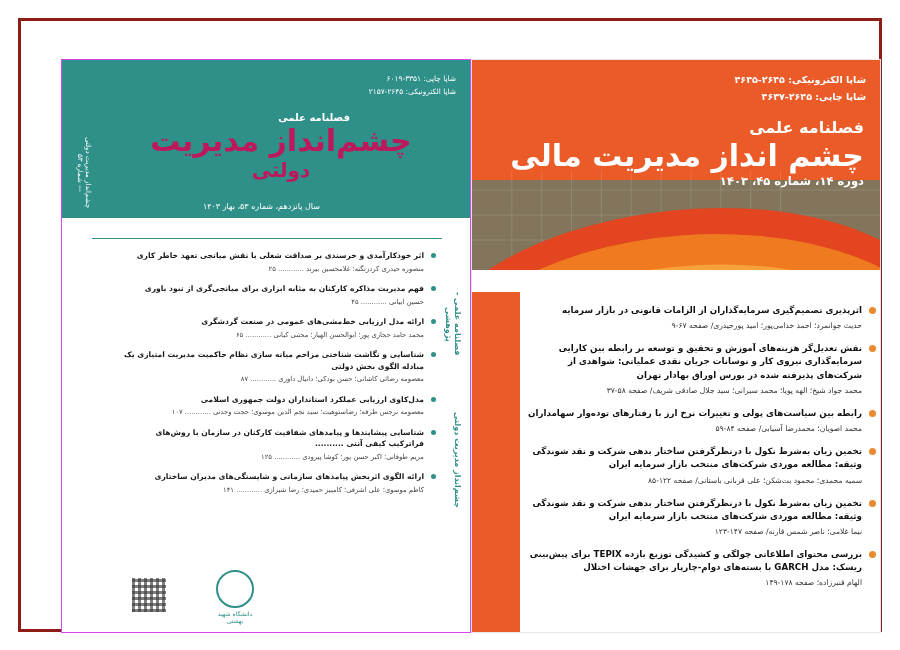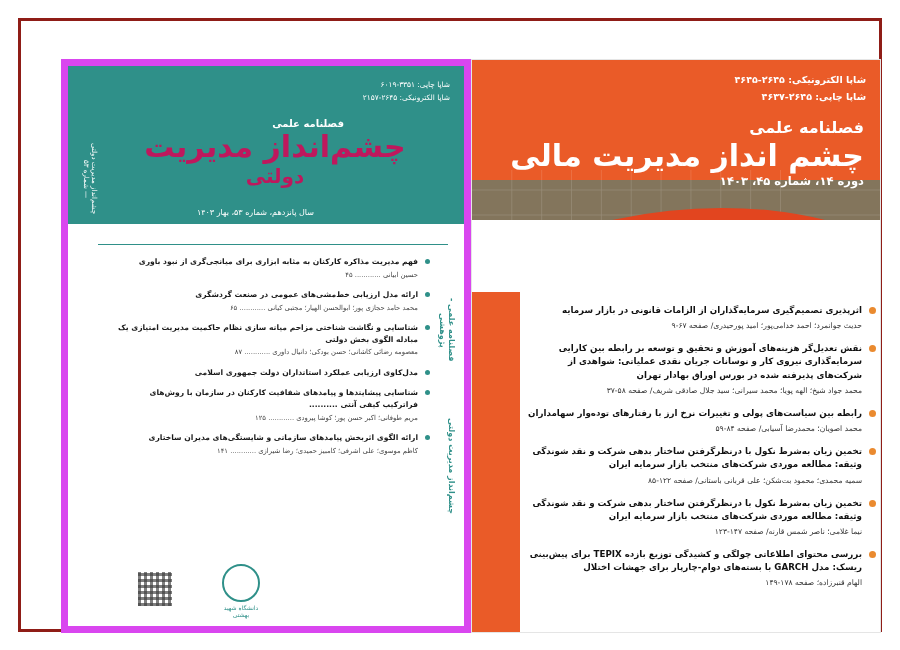--- a/index.html
+++ b/index.html
@@ -50,21 +50,21 @@
     height: 574px;
     background: #ffffff;
     overflow: hidden;
     box-sizing: border-box;
     border: 1px solid #e5e5e5;
   }
   .orange-header {
     position: absolute;
     left: 0; top: 0;
     width: 100%;
-    height: 160px;
+    height: 210px;
     background: #ea5b28;
     overflow: hidden;
   }
   .orange-header .teal-band {
     position: absolute;
     left: 0;
     top: 120px;
     width: 100%;
     height: 90px;
     background: #2e8a87;
@@ -198,21 +198,21 @@
   }
 
   
   .cover-left {
     position: relative;
     width: 410px;
     height: 574px;
     background: #ffffff;
     overflow: hidden;
     box-sizing: border-box;
-    border: 7px solid #d946ef;
+    border: 1px solid #d946ef;
   }
   .teal-header {
     position: absolute;
     left: 0; top: 0;
     width: 100%;
     height: 158px;
     background: #2f9089;
   }
   .left-meta {
     position: absolute;
@@ -475,36 +475,42 @@
 
         <div class="left-body"></div>
         <div class="left-rule"></div>
 
         <div class="side-label one">فصلنامه علمی - پژوهشی</div>
         <div class="side-label two">چشم‌انداز مدیریت دولتی</div>
 
         <div class="left-toc">
           <div class="l-item">
             <span class="l-bullet"></span>
+            <div class="l-title">اثر خودکارآمدی و خرسندی بر صداقت شغلی با نقش میانجی تعهد خاطر کاری</div>
+            <div class="l-meta">منصوره حیدری کردزنگنه؛ غلامحسین بیرند ............ ۲۵</div>
+          </div>
+          <div class="l-item">
+            <span class="l-bullet"></span>
             <div class="l-title">فهم مدیریت مذاکره کارکنان به مثابه ابزاری برای میانجی‌گری از نبود باوری</div>
             <div class="l-meta">حسین ابیانی ............ ۴۵</div>
           </div>
           <div class="l-item">
             <span class="l-bullet"></span>
             <div class="l-title">ارائه مدل ارزیابی خط‌مشی‌های عمومی در صنعت گردشگری</div>
             <div class="l-meta">محمد حامد حجازی پور؛ ابوالحسن الهیار؛ مجتبی کیانی ............ ۶۵</div>
           </div>
           <div class="l-item">
             <span class="l-bullet"></span>
             <div class="l-title">شناسایی و نگاشت شناختی مزاحم میانه سازی نظام حاکمیت مدیریت امتیازی یک مبادله الگوی بخش دولتی</div>
             <div class="l-meta">معصومه رضائی کاشانی؛ حسن بودکی؛ دانیال داوری ............ ۸۷</div>
           </div>
           <div class="l-item">
             <span class="l-bullet"></span>
             <div class="l-title">مدل‌کاوی ارزیابی عملکرد استانداران دولت جمهوری اسلامی</div>
+            <div class="l-meta">معصومه نرجس طرفه؛ رضاستوهیت؛ سید نجم الدین موسوی؛ حجت وحدتی ............ ۱۰۷</div>
           </div>
           <div class="l-item">
             <span class="l-bullet"></span>
             <div class="l-title">شناسایی پیشایندها و پیامدهای شفافیت کارکنان در سازمان با روش‌های فراترکیب کیفی آنتی ..........</div>
             <div class="l-meta">مریم طوفانی؛ اکبر حسن پور؛ کوشا پیرودی ............ ۱۲۵</div>
           </div>
           <div class="l-item">
             <span class="l-bullet"></span>
             <div class="l-title">ارائه الگوی اثربخش پیامدهای سازمانی و شایستگی‌های مدیران ساختاری</div>
             <div class="l-meta">کاظم موسوی؛ علی اشرفی؛ کامبیز حمیدی؛ رضا شیرازی ............ ۱۴۱</div>

